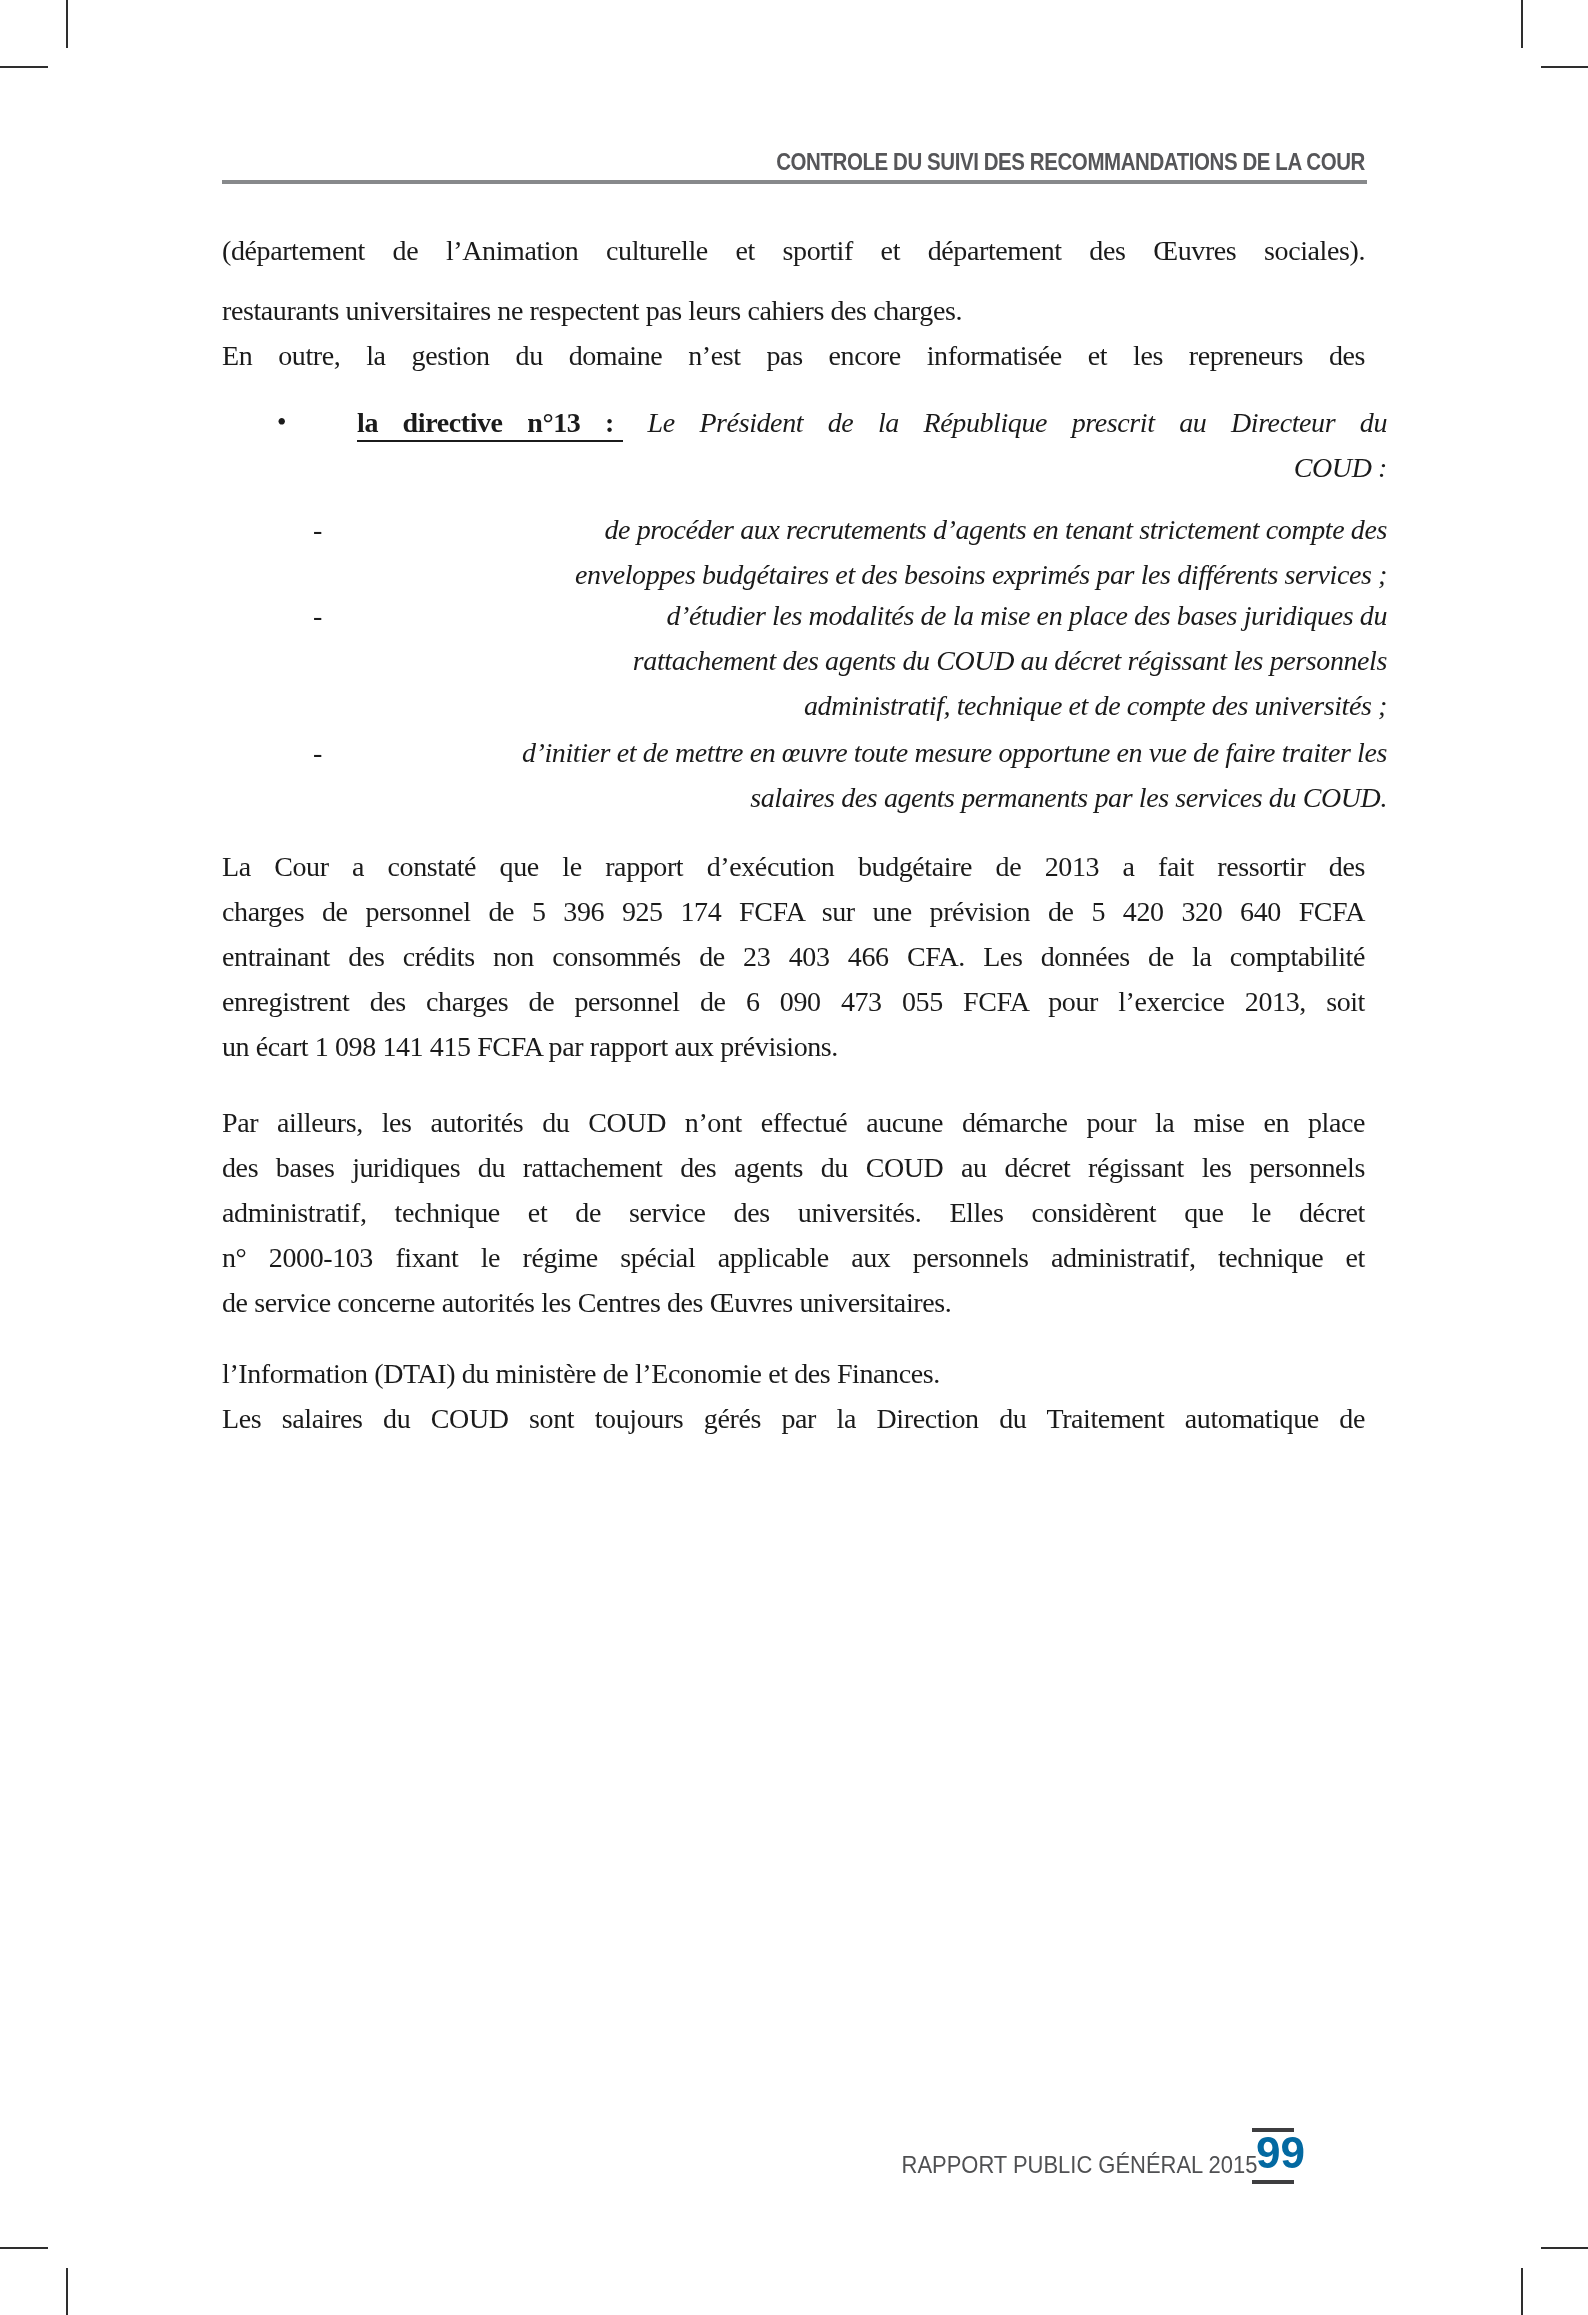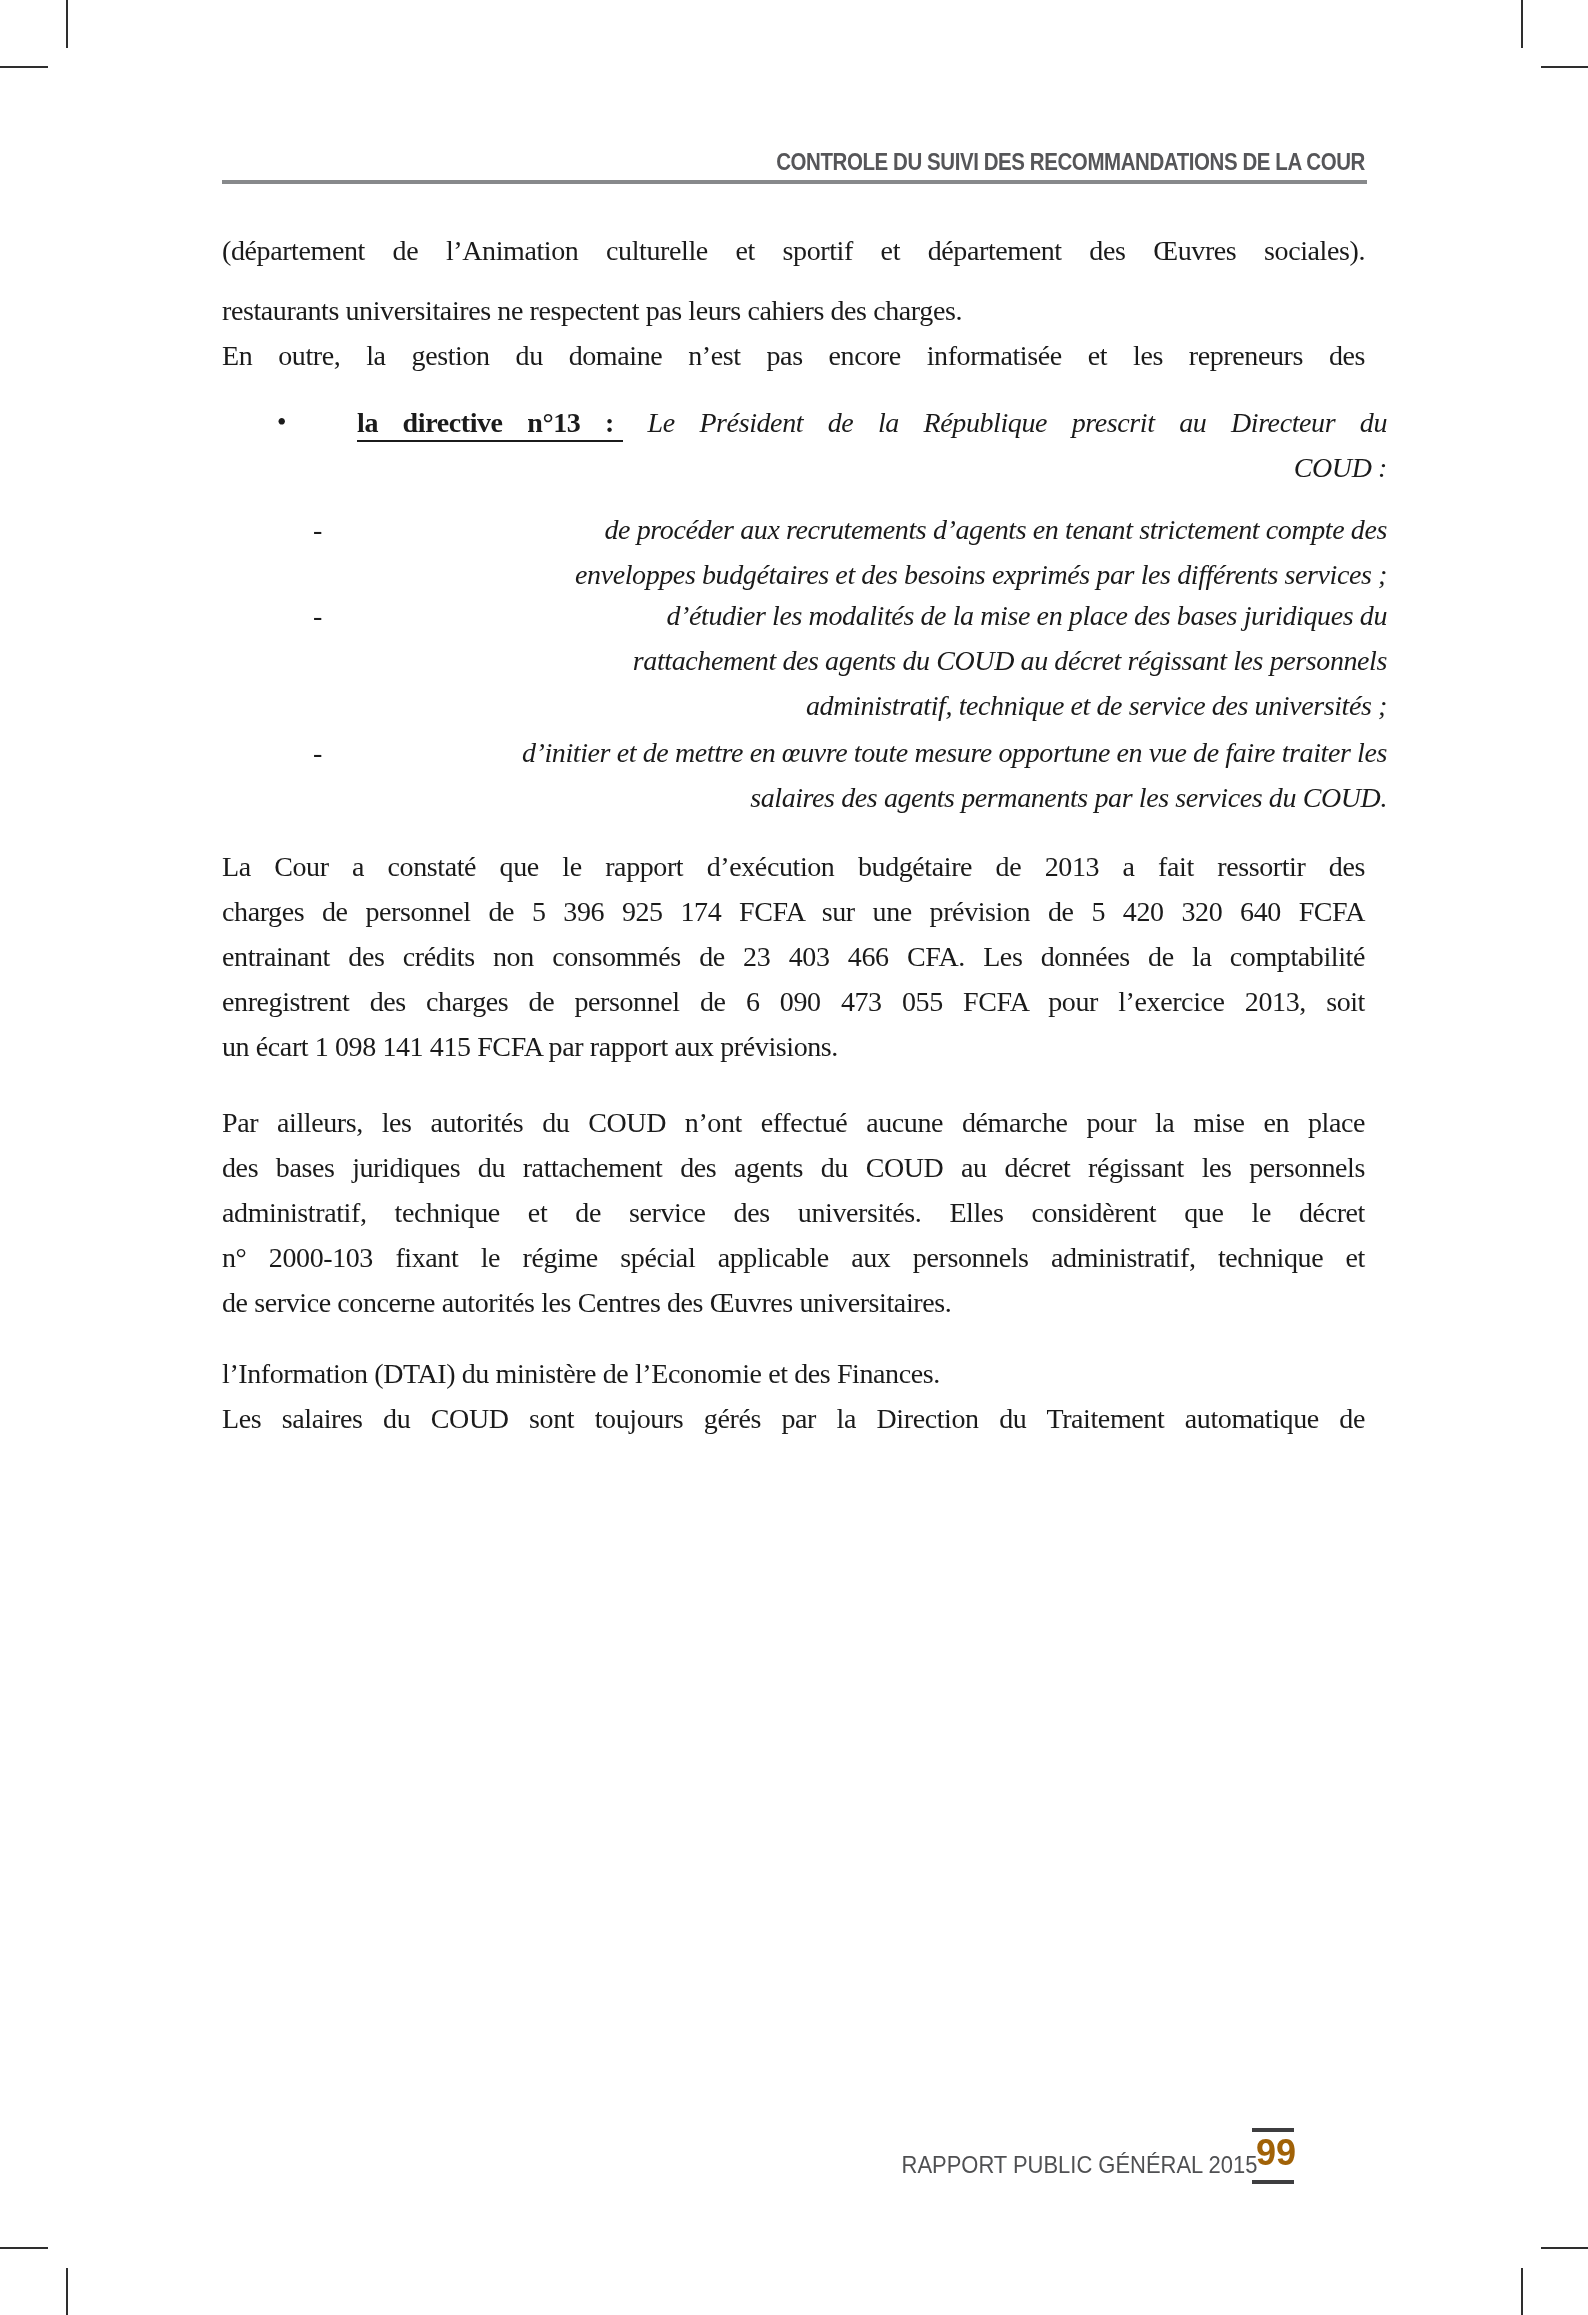--- a/index.html
+++ b/index.html
@@ -35,21 +35,21 @@
   
   .footer-label{
     position:absolute;top:2151px;right:331px;
     font-family:"Liberation Sans", sans-serif;
     font-size:24.4px;color:#4f5052;white-space:nowrap;
     transform:scaleX(0.9);transform-origin:100% 50%;
   }
   .page-number{
     position:absolute;left:1256px;top:2133px;
     font-family:"Liberation Sans", sans-serif;
-    font-weight:700;font-size:36px;color:#a16207;line-height:40px;
+    font-weight:700;font-size:44px;color:#0369a1;line-height:40px;
   }
   .pn-rule{position:absolute;left:1252px;width:42px;height:3.6px;background:#3e3e40;}
 </style>
 </head>
 <body>
 
 <div class="page">
 
   <div class="mark" style="left:66px;top:0;width:1.8px;height:48px;"></div>
   <div class="mark" style="left:0;top:66px;width:48px;height:1.8px;"></div>
@@ -84,21 +84,21 @@
   <span class="marker" style="left:313px;top:507px;">-</span>
   <div class="para indent1" style="top:507px;">
     <div class="ln lline it">de procéder aux recrutements d’agents en tenant strictement compte des</div>
     <div class="ln lline it">enveloppes budgétaires et des besoins exprimés par les différents services ;</div>
   </div>
 
   <span class="marker" style="left:313px;top:593px;">-</span>
   <div class="para indent1" style="top:593px;">
     <div class="ln lline it">d’étudier les modalités de la mise en place des bases juridiques du</div>
     <div class="ln lline it">rattachement des agents du COUD au décret régissant les personnels</div>
-    <div class="ln lline it">administratif, technique et de service des universités ;</div>
+    <div class="ln lline it">administratif, technique et de compte des universités ;</div>
   </div>
 
   <span class="marker" style="left:313px;top:730px;">-</span>
   <div class="para indent1" style="top:730px;">
     <div class="ln lline it">d’initier et de mettre en œuvre toute mesure opportune en vue de faire traiter les</div>
     <div class="ln lline it">salaires des agents permanents par les services du COUD.</div>
   </div>
 
   <div class="para" style="top:844px;">
     <div class="ln jline">La Cour a constaté que le rapport d’exécution budgétaire de 2013 a fait ressortir des</div>

